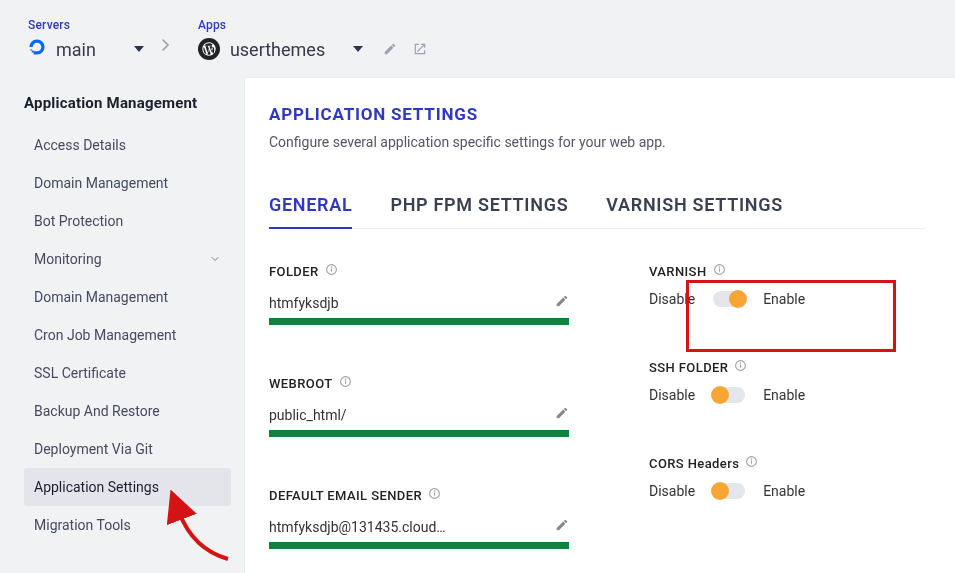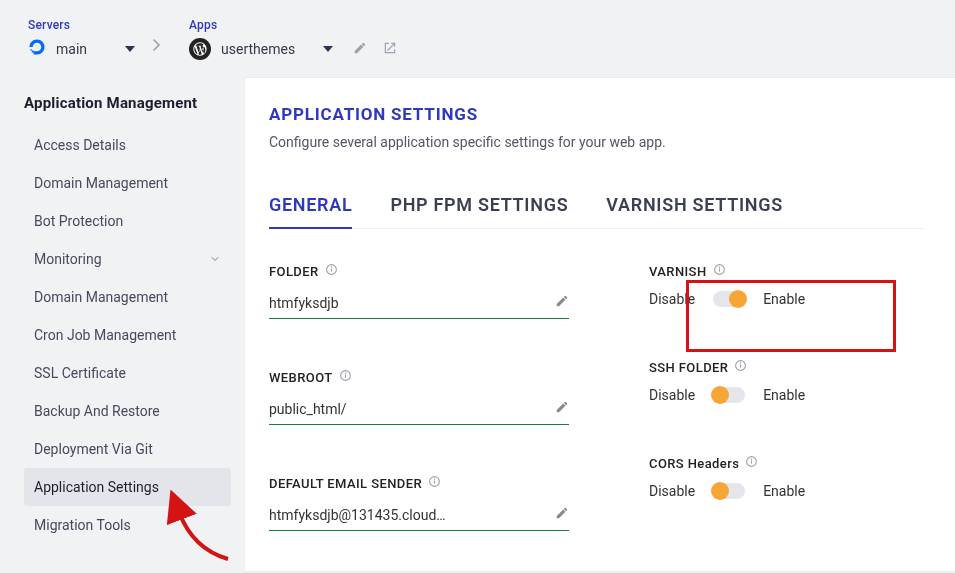--- a/index.html
+++ b/index.html
@@ -2,21 +2,21 @@
 <html><head>
 <meta charset="utf-8">
 <style>
   * { box-sizing: border-box; margin: 0; padding: 0; }
   body { font-family: -apple-system, BlinkMacSystemFont, "Segoe UI", Roboto, Arial, sans-serif; background: #f1f2f4; color: #333; width: 955px; height: 573px; overflow: hidden; position: relative; }
   
   
   .top-row { display: flex; align-items: flex-start; padding: 18px 0 10px 28px; gap: 18px; }
   .bc-group { display: flex; flex-direction: column; gap: 6px; }
   .bc-label { font-size: 12px; color: #2f39bf; font-weight: 500; letter-spacing: .2px; }
-  .bc-selector { display: flex; align-items: center; gap: 10px; font-size: 14px; color: #343a4a; }
+  .bc-selector { display: flex; align-items: center; gap: 10px; font-size: 18px; color: #343a4a; }
   .bc-selector .do-icon { width: 18px; height: 18px; }
   .caret { width: 0; height: 0; border-left: 5px solid transparent; border-right: 5px solid transparent; border-top: 6px solid #2b3550; margin-left: 28px; cursor: pointer; }
   .chev-right { font-size: 14px; color: #9aa0ae; align-self: flex-end; margin-bottom: 6px; margin-right: 10px; }
   .top-action-ico { color: #9aa0ae; cursor: pointer; }
   .wp-icon { width: 22px; height: 22px; border-radius: 50%; background: #222; display: inline-flex; align-items: center; justify-content: center; color: #fff; font-size: 14px; font-weight: 700; }
 
   
   .main-wrap { display: flex; }
   .sidebar { width: 245px; padding: 24px 14px 0 24px; }
   .sidebar h4 { font-size: 15px; font-weight: 700; color: #1b1f2b; margin-bottom: 14px; letter-spacing: .2px; }
@@ -36,21 +36,21 @@
   .tab.active { color: #2f39bf; border-bottom: 2px solid #2f39bf; }
   .tabs-line { height: 1px; background: #eceef2; margin-top: -1px; }
 
   .cols { display: flex; gap: 80px; margin-top: 34px; }
   .col-left { flex: 0 0 300px; }
   .col-right { flex: 0 0 260px; }
 
   .field { margin-bottom: 50px; }
   .field-label { font-size: 13px; font-weight: 500; color: #222; letter-spacing: .4px; display:flex; align-items:center; gap:6px;}
   .info-ico { width:13px; height:13px; }
-  .input-row { display: flex; align-items: center; border-bottom: 1px solid #15803d; padding: 6px 0 6px 0; margin-top: 8px; justify-content: space-between;}
+  .input-row { display: flex; align-items: center; border-bottom: 7px solid #15803d; padding: 6px 0 6px 0; margin-top: 8px; justify-content: space-between;}
   .input-row .value { font-size: 14px; color: #333; overflow: hidden; text-overflow: ellipsis; white-space: nowrap; max-width: 230px; }
   .pencil { color: #888; cursor: pointer; }
 
   .toggle-block { margin-bottom: 52px; }
   .toggle-row { display:flex; align-items:center; gap: 18px; margin-top: 12px; font-size: 14px; color: #333; }
   .toggle { width: 32px; height: 16px; background: #e4e6eb; border-radius: 999px; position: relative; cursor: pointer; }
   .toggle .knob { width: 18px; height: 18px; background: #f7a534; border-radius: 50%; position: absolute; top: -1px; }
   .toggle.on .knob { right: -2px; }
   .toggle.off .knob { left: -2px; }
 

